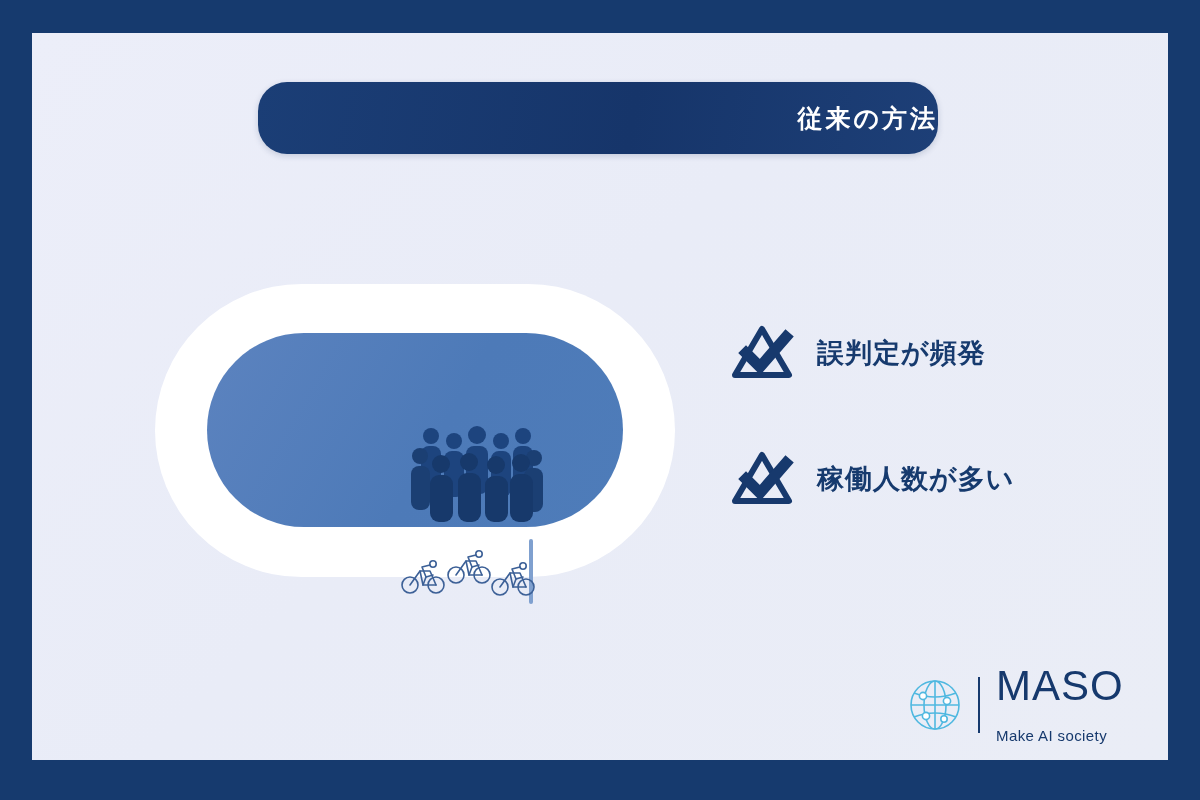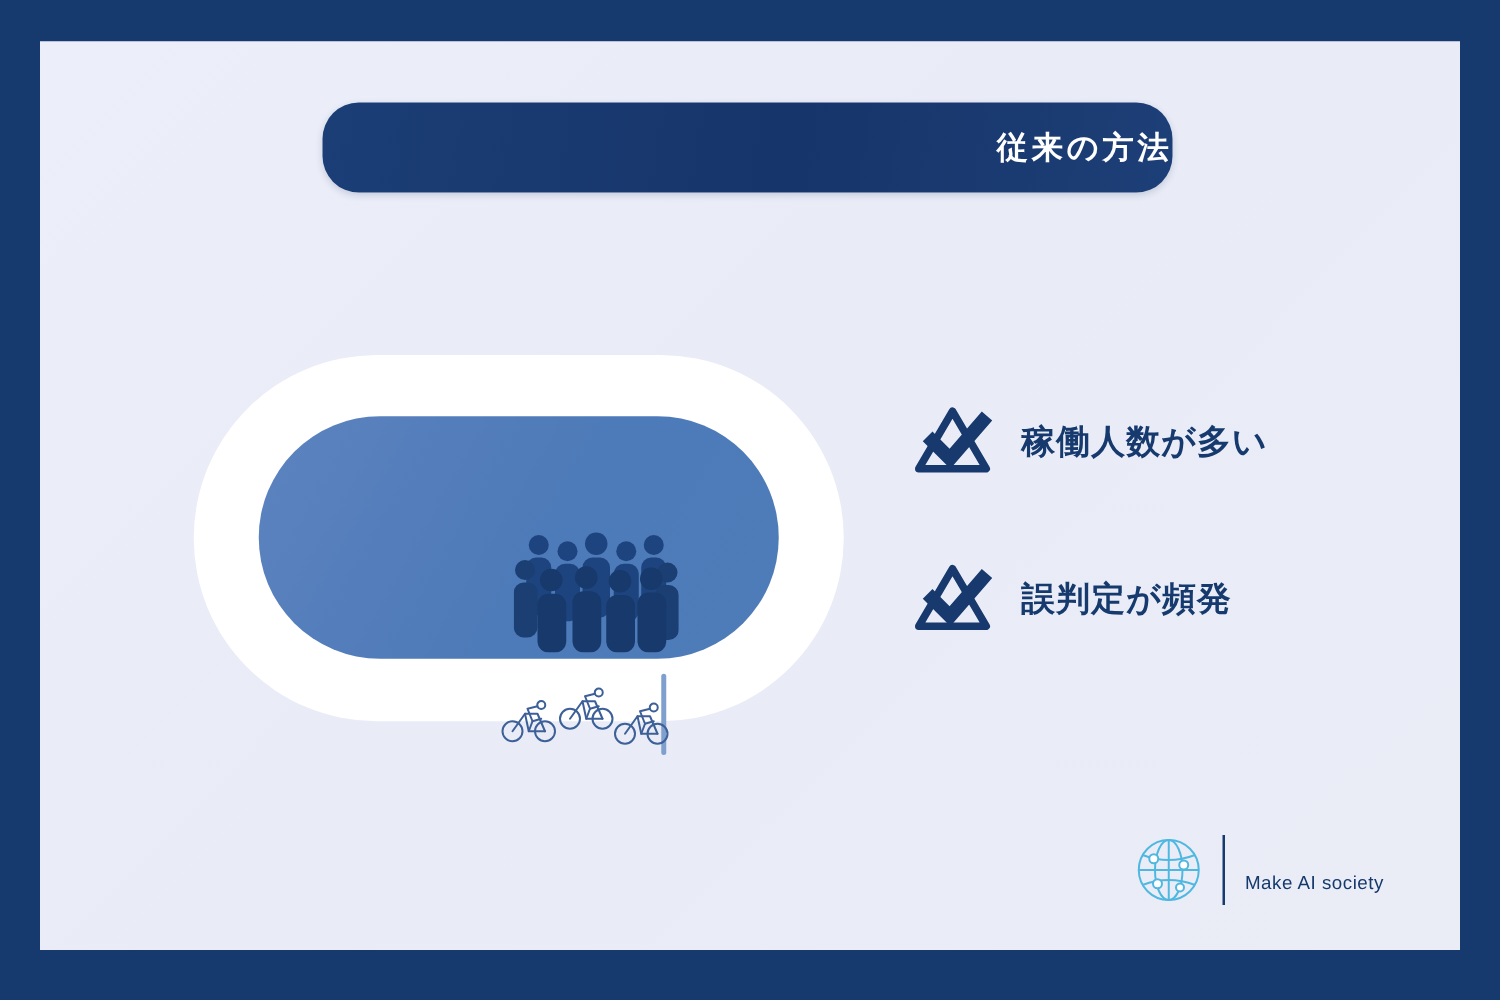--- a/index.html
+++ b/index.html
@@ -292,29 +292,29 @@
 
     </div>
 
     <div class="bullets">
 
       <div class="bullet-row">
         <svg class="bullet-icon" viewBox="0 0 66 66">
           <path d="M33 9 L60 55 L6 55 Z" fill="none" stroke="#17396d" stroke-width="6" stroke-linejoin="round"></path>
           <path d="M17 33 L31 47 L57 17" fill="none" stroke="#17396d" stroke-width="11" stroke-linecap="square" stroke-linejoin="miter"></path>
         </svg>
-        <span class="bullet-label">稼働人数が多い</span>
+        <span class="bullet-label">誤判定が頻発</span>
       </div>
 
       <div class="bullet-row">
         <svg class="bullet-icon" viewBox="0 0 66 66">
           <path d="M33 9 L60 55 L6 55 Z" fill="none" stroke="#17396d" stroke-width="6" stroke-linejoin="round"></path>
           <path d="M17 33 L31 47 L57 17" fill="none" stroke="#17396d" stroke-width="11" stroke-linecap="square" stroke-linejoin="miter"></path>
         </svg>
-        <span class="bullet-label">誤判定が頻発</span>
+        <span class="bullet-label">稼働人数が多い</span>
       </div>
 
     </div>
 
     <div class="logo">
       <svg class="logo-mark" viewBox="0 0 62 62">
         <g fill="none" stroke="#4fb8e0" stroke-width="1.6">
           <circle cx="31" cy="31" r="24"></circle>
           <ellipse cx="31" cy="31" rx="11" ry="24"></ellipse>
           <line x1="31" y1="7" x2="31" y2="55"></line>
@@ -324,18 +324,19 @@
         </g>
         <g fill="#ffffff" stroke="#4fb8e0" stroke-width="1.6">
           <circle cx="19" cy="22" r="3.6"></circle>
           <circle cx="43" cy="27" r="3.6"></circle>
           <circle cx="22" cy="42" r="3.6"></circle>
           <circle cx="40" cy="45" r="3.2"></circle>
         </g>
       </svg>
       <div class="logo-divider"></div>
       <div class="logo-text">
+        <span class="logo-wordmark">MASO</span>
         <span class="logo-tagline">Make AI society</span>
       </div>
     </div>
 
   </div>
 </div>
 
 </body></html>

